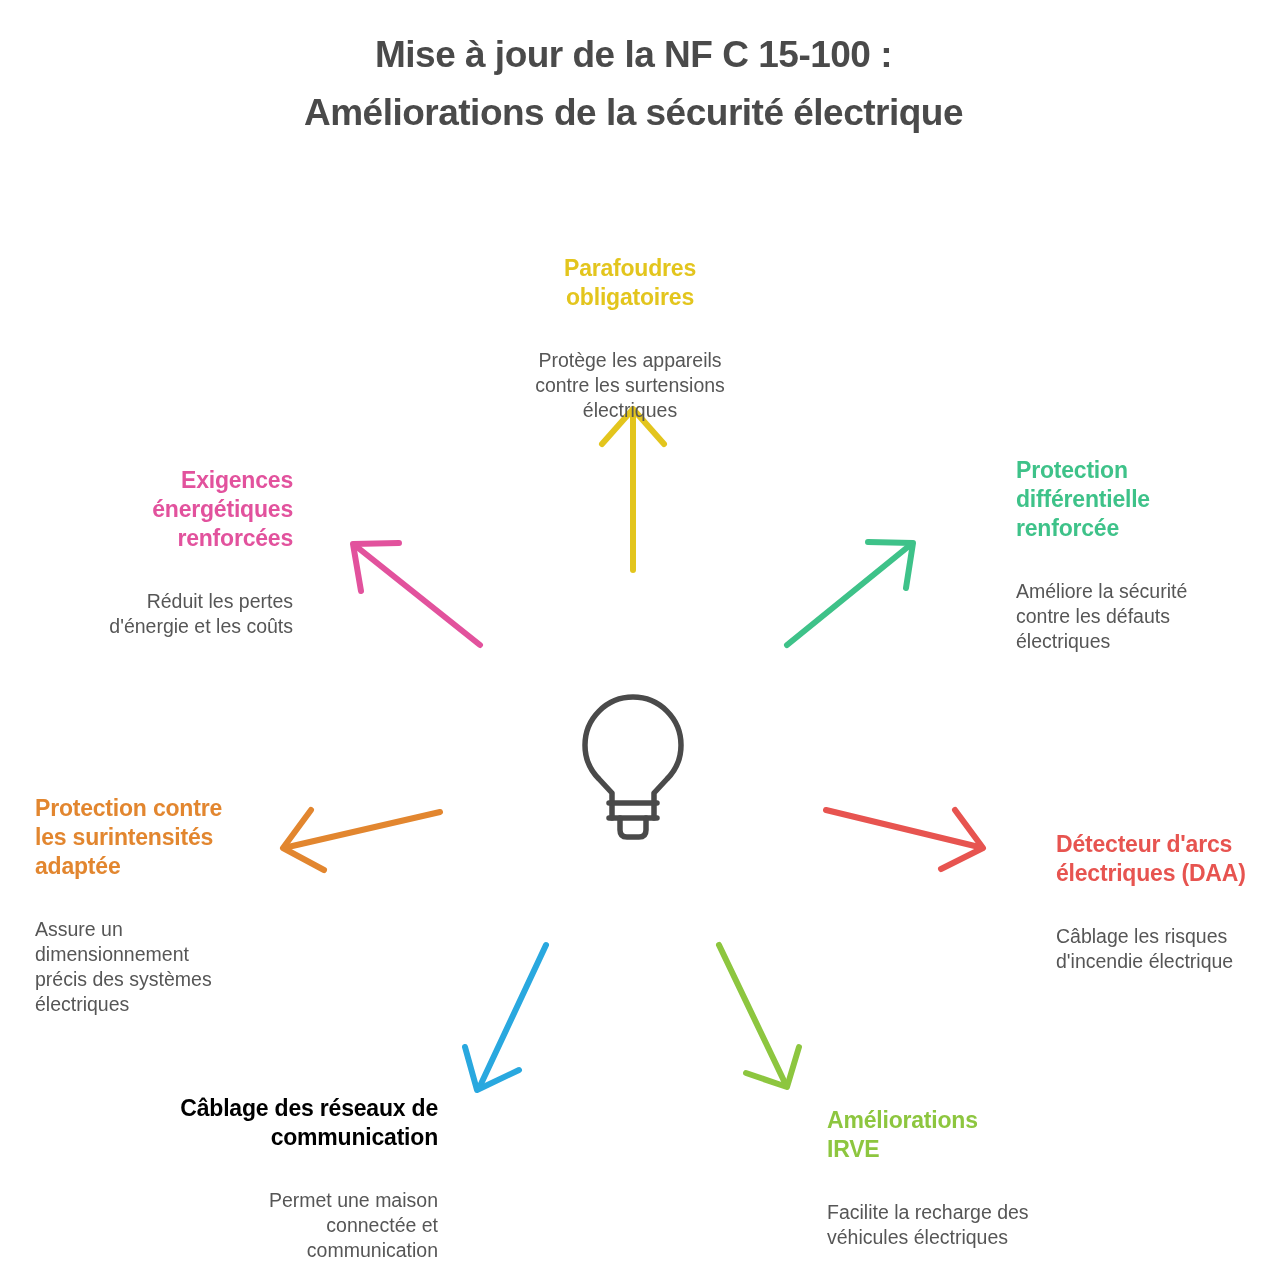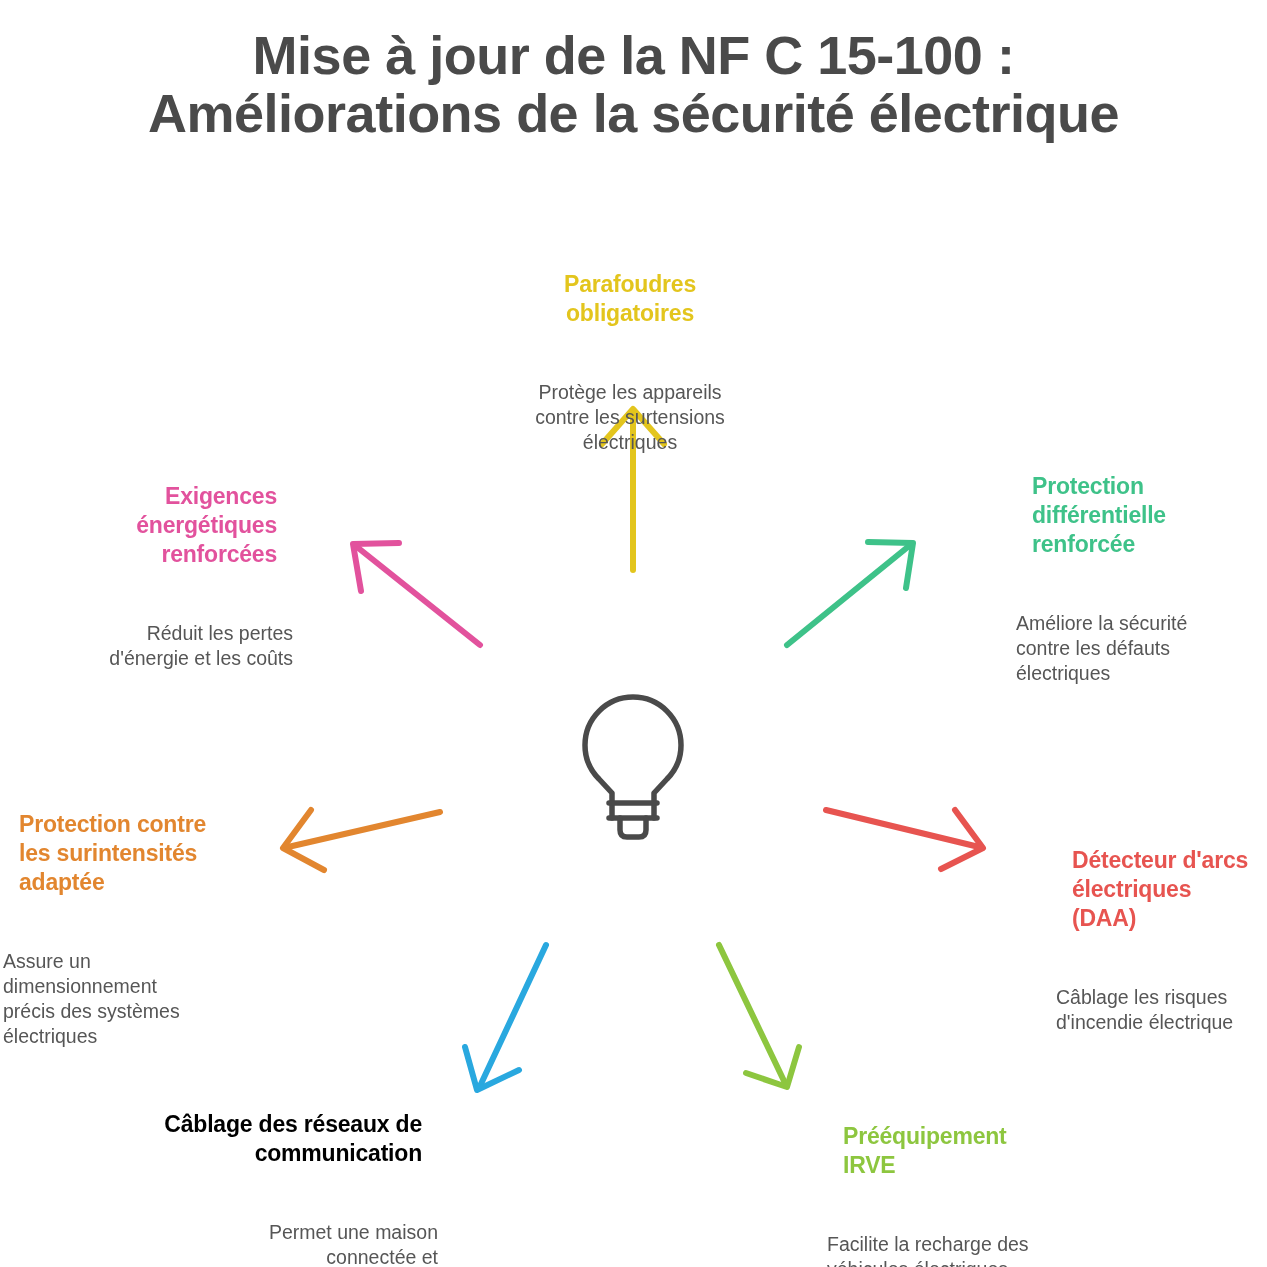--- a/index.html
+++ b/index.html
@@ -20,38 +20,38 @@
     width: 1267px;
     height: 1267px;
   }
   .page-title {
     position: absolute;
     top: 26px;
     left: 0;
     right: 0;
     margin: 0;
     text-align: center;
-    font-size: 54px;
+    font-size: 37px;
     line-height: 58px;
     font-weight: 700;
     color: #4A4A4A;
     white-space: pre-line;
     letter-spacing: -0.5px;
   }
   svg.art {
     position: absolute;
     top: 0;
     left: 0;
   }
   .topic {
     position: absolute;
     white-space: pre-line;
   }
   .topic h3 {
-    margin: 16px;
+    margin: 0;
     font-size: 23px;
     line-height: 29px;
     font-weight: 700;
     letter-spacing: -0.2px;
   }
   .topic p {
     margin: 18px 0 0 0;
     font-size: 19.5px;
     line-height: 25px;
     color: #565656;
@@ -135,21 +135,21 @@
   </div>
 
   <div class="topic t-right">
     <h3 style="color: rgb(231, 84, 80);">Détecteur d'arcs
 électriques (DAA)</h3>
     <p>Câblage les risques
 d'incendie électrique</p>
   </div>
 
   <div class="topic t-lower-right">
-    <h3 style="color: rgb(141, 198, 63);">Prééquipement
+    <h3 style="color: rgb(141, 198, 63);">Améliorations
 IRVE</h3>
     <p>Facilite la recharge des
 véhicules électriques</p>
   </div>
 
   <div class="topic t-lower-left">
     <h3 style="color: #000000;">Câblage des réseaux de
 communication</h3>
     <p>Permet une maison
 connectée et

